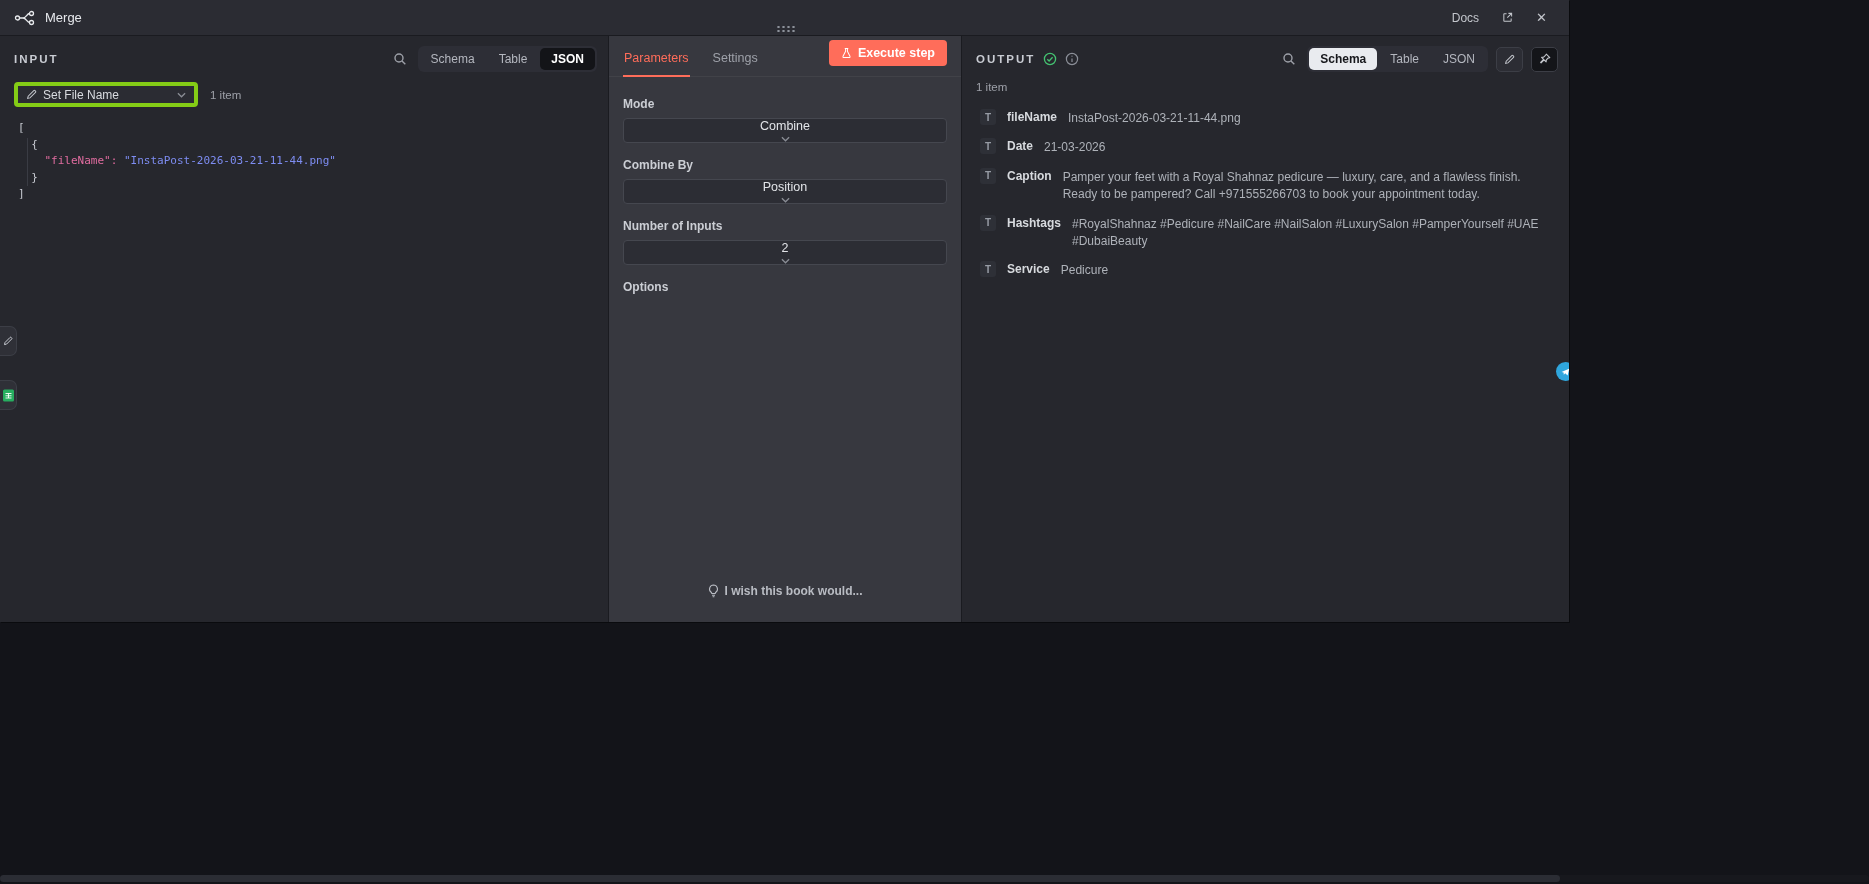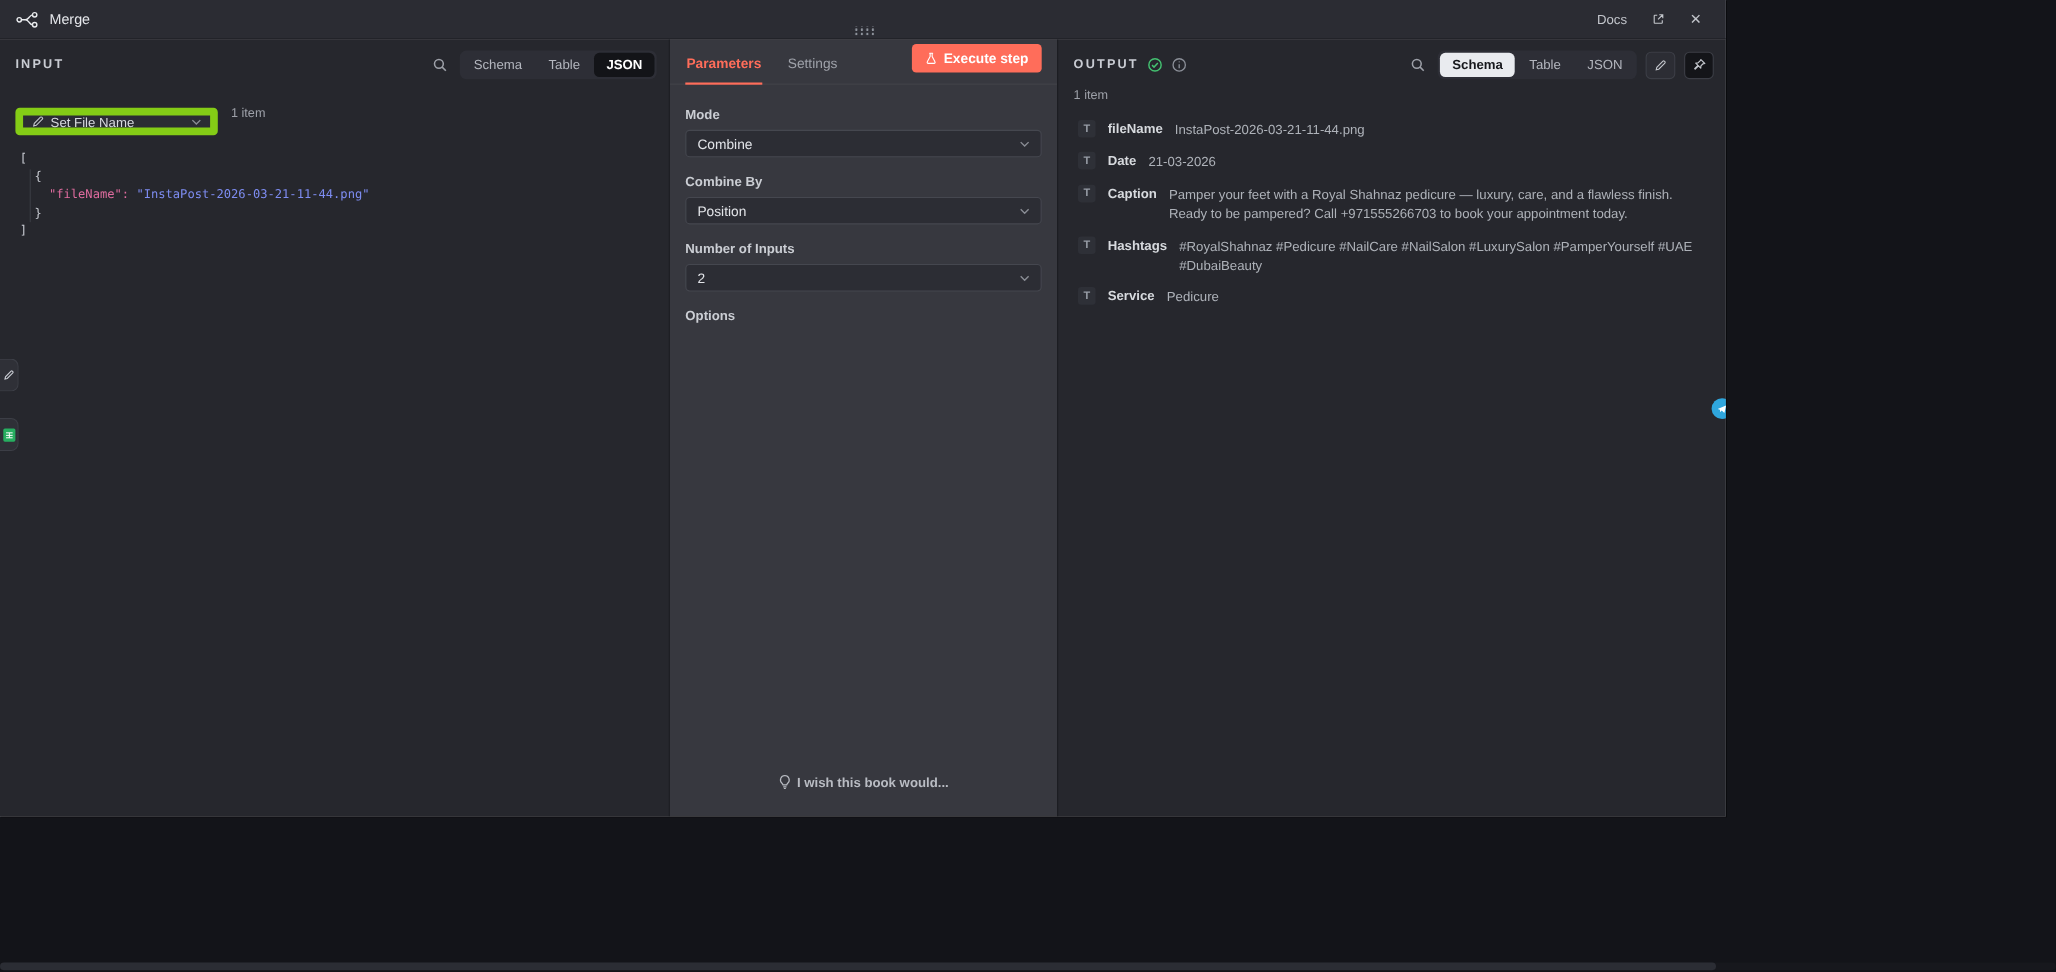--- a/index.html
+++ b/index.html
@@ -1,22 +1,22 @@
 <!DOCTYPE html>
 <html><head>
 <meta charset="utf-8">
 <style>
   * { box-sizing: border-box; margin: 0; padding: 0; }
   html,body { background:#0e0f12; }
   body { font-family: "Liberation Sans", sans-serif; }
   .stage { position:relative; width:1869px; height:884px; background:#131419; overflow:hidden; }
 
   
-  .app { position:absolute; top:0; left:0; width:1569px; height:742px; display:flex; flex-direction:column;
-         background:#ffffff; box-shadow:1px 1px 0 #0a0b0e; }
+  .app { position:absolute; top:0; left:0; width:1569px; height:622px; display:flex; flex-direction:column;
+         background:#84cc16; box-shadow:1px 1px 0 #0a0b0e; }
 
   
   .topbar { height:36px; flex:none; background:#2b2c33; border-bottom:1px solid #1a1b20;
             display:flex; align-items:center; padding:0 14px; gap:9px; }
   .topbar-title { color:#e6e8ec; font-size:13px; font-weight:500; }
   .topbar-spacer { flex:1; }
   .docs-link { display:flex; align-items:center; gap:23px; color:#c3c6cc; font-size:12px; cursor:pointer; padding:4px 6px; border-radius:4px; }
   .close-btn { color:#c3c6cc; font-size:13px; padding:4px 8px; cursor:pointer; border-radius:4px; }
 
   
@@ -37,51 +37,51 @@
   .seg { padding:4px 11px; font-size:12px; color:#b4b7bf; border-radius:5px; cursor:pointer; white-space:nowrap; }
   .seg.active-dark  { background:#131418; color:#ffffff; font-weight:600; }
   .seg.active-light { background:#e9ebef; color:#17181c; font-weight:600; }
 
   .icon-btn { width:27px; height:25px; border-radius:5px; display:flex; align-items:center; justify-content:center;
               background:#2c2d34; border:1px solid #3c3e46; cursor:pointer; }
   .icon-btn.toggled { background:#141519; }
 
   
   .source-row { display:flex; align-items:center; gap:12px; margin:10px 14px 0; }
-  .node-select { width:184px; height:25px; background:#2b2c33; border:7px solid #84cc16; border-radius:4px;
-                 display:flex; align-items:center; gap:6px; padding:0 8px; cursor:pointer;margin-top:16px; }
+  .node-select { width:184px; height:25px; background:#2b2c33; border:4px solid #84cc16; border-radius:4px;
+                 display:flex; align-items:center; gap:6px; padding:0 8px; cursor:pointer; }
   .node-select-label { font-size:12px; color:#d9dbe0; flex:1; white-space:nowrap; overflow:hidden; }
   .item-count { font-size:11.5px; color:#9da0a8; }
 
   .code { position:relative; margin:13px 0 0 18px; font-family:"DejaVu Sans Mono", monospace;
           font-size:11px; line-height:16.5px; color:#c7cad1; }
   .ln { white-space:pre; }
   .jkey { color:#e06c9f; }
   .jval { color:#7e8df2; }
   .indent-guide { position:absolute; left:9px; top:18px; width:1px; height:48px; background:#3a3c44; }
 
   .stub { position:absolute; left:0; width:17px; height:30px; background:#2f3037; border:1px solid #3c3e46;
           border-left:none; border-radius:0 7px 7px 0; display:flex; align-items:center; justify-content:center; cursor:pointer; }
   .stub-1 { top:290px; }
   .stub-2 { top:344px; }
 
   
   .grip { position:absolute; top:-12px; left:50%; transform:translateX(-50%); width:20px; height:8px; cursor:grab;
           background-image:radial-gradient(circle, #8d929b 1px, transparent 1.3px); background-size:5px 4px; background-position:1px 1px; }
   .ptabs { position:relative; display:flex; gap:22px; padding:12px 14px 0; border-bottom:1px solid rgba(255,255,255,0.05); flex:none; }
   .ptab { font-size:12.5px; color:#9ea1a9; padding:3px 1px 10px; cursor:pointer; }
-  .ptab.active { color:#ff6d5a; font-weight:700; border-bottom:2px solid #ff6d5a; margin-bottom:-1px; }
+  .ptab.active { color:#ff6d5a; font-weight:400; border-bottom:2px solid #ff6d5a; margin-bottom:-1px; }
   .execute-btn { position:absolute; right:14px; top:4px; height:26px; display:flex; align-items:center; gap:6px;
                  background:#ff6d5a; border:none; border-radius:4px; padding:0 12px; color:#ffffff;
                  font-size:12.5px; font-weight:600; font-family:inherit; cursor:pointer; }
   .pbody { padding:20px 14px 0; flex:none; }
   .fgroup { margin-bottom:15px; }
   .flabel { font-size:12px; font-weight:600; color:#cbced4; margin-bottom:7px; }
   .fselect { height:25px; background:#2c2d34; border:1px solid #45474f; border-radius:4px;
-             display:flex; align-items:center; padding:0 10px; cursor:pointer; }
+             display:flex; align-items:center; padding:0 10px; cursor:pointer;flex-direction:column; }
   .fselect-value { font-size:12.5px; color:#e2e4e8; flex:1; }
   .options-block { margin:14px 0 0 14px; }
   .no-props { font-size:12px; color:#9da0a8; margin-bottom:15px; }
   .add-option { position:relative; width:100%; height:25px; background:#45474f; border:none; border-radius:4px;
                 display:flex; align-items:center; justify-content:center; color:#e8eaed; font-size:12px; font-weight:600;
                 font-family:inherit; cursor:pointer; }
   .add-option .chev { position:absolute; right:9px; top:50%; transform:translateY(-50%); }
   .wish-row { margin-top:auto; align-self:center; margin-bottom:24px; display:flex; align-items:center; gap:6px;
               color:#b9bcc3; font-size:12px; font-weight:600; cursor:pointer; }
 

